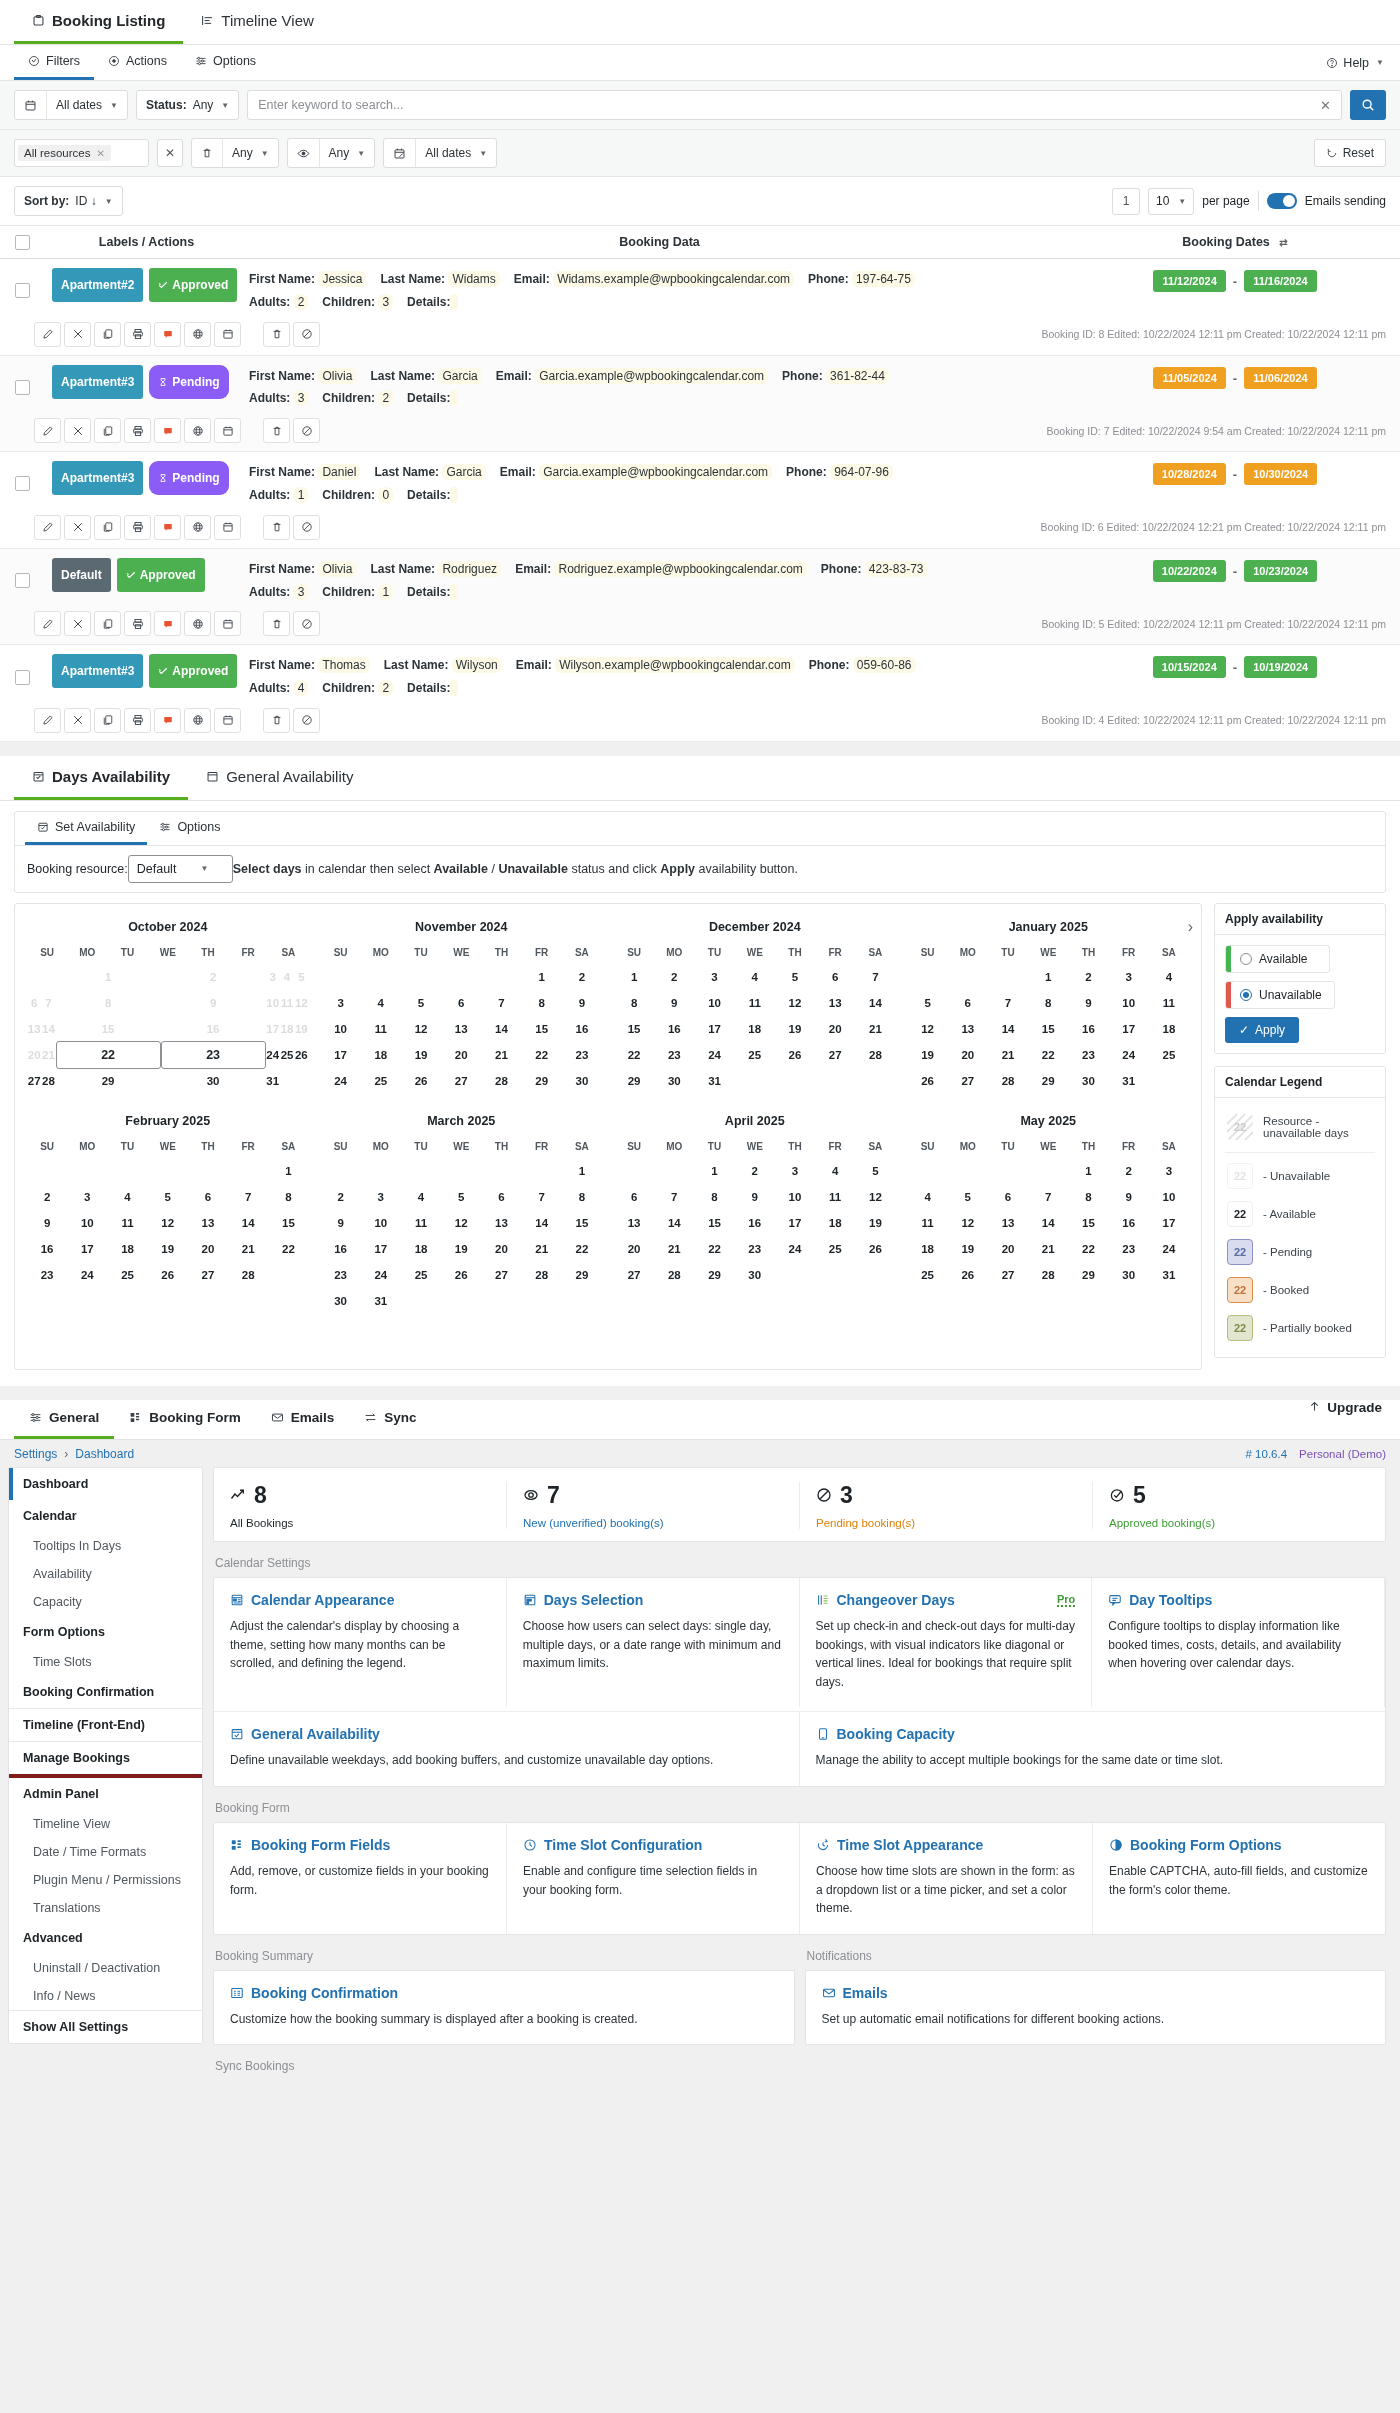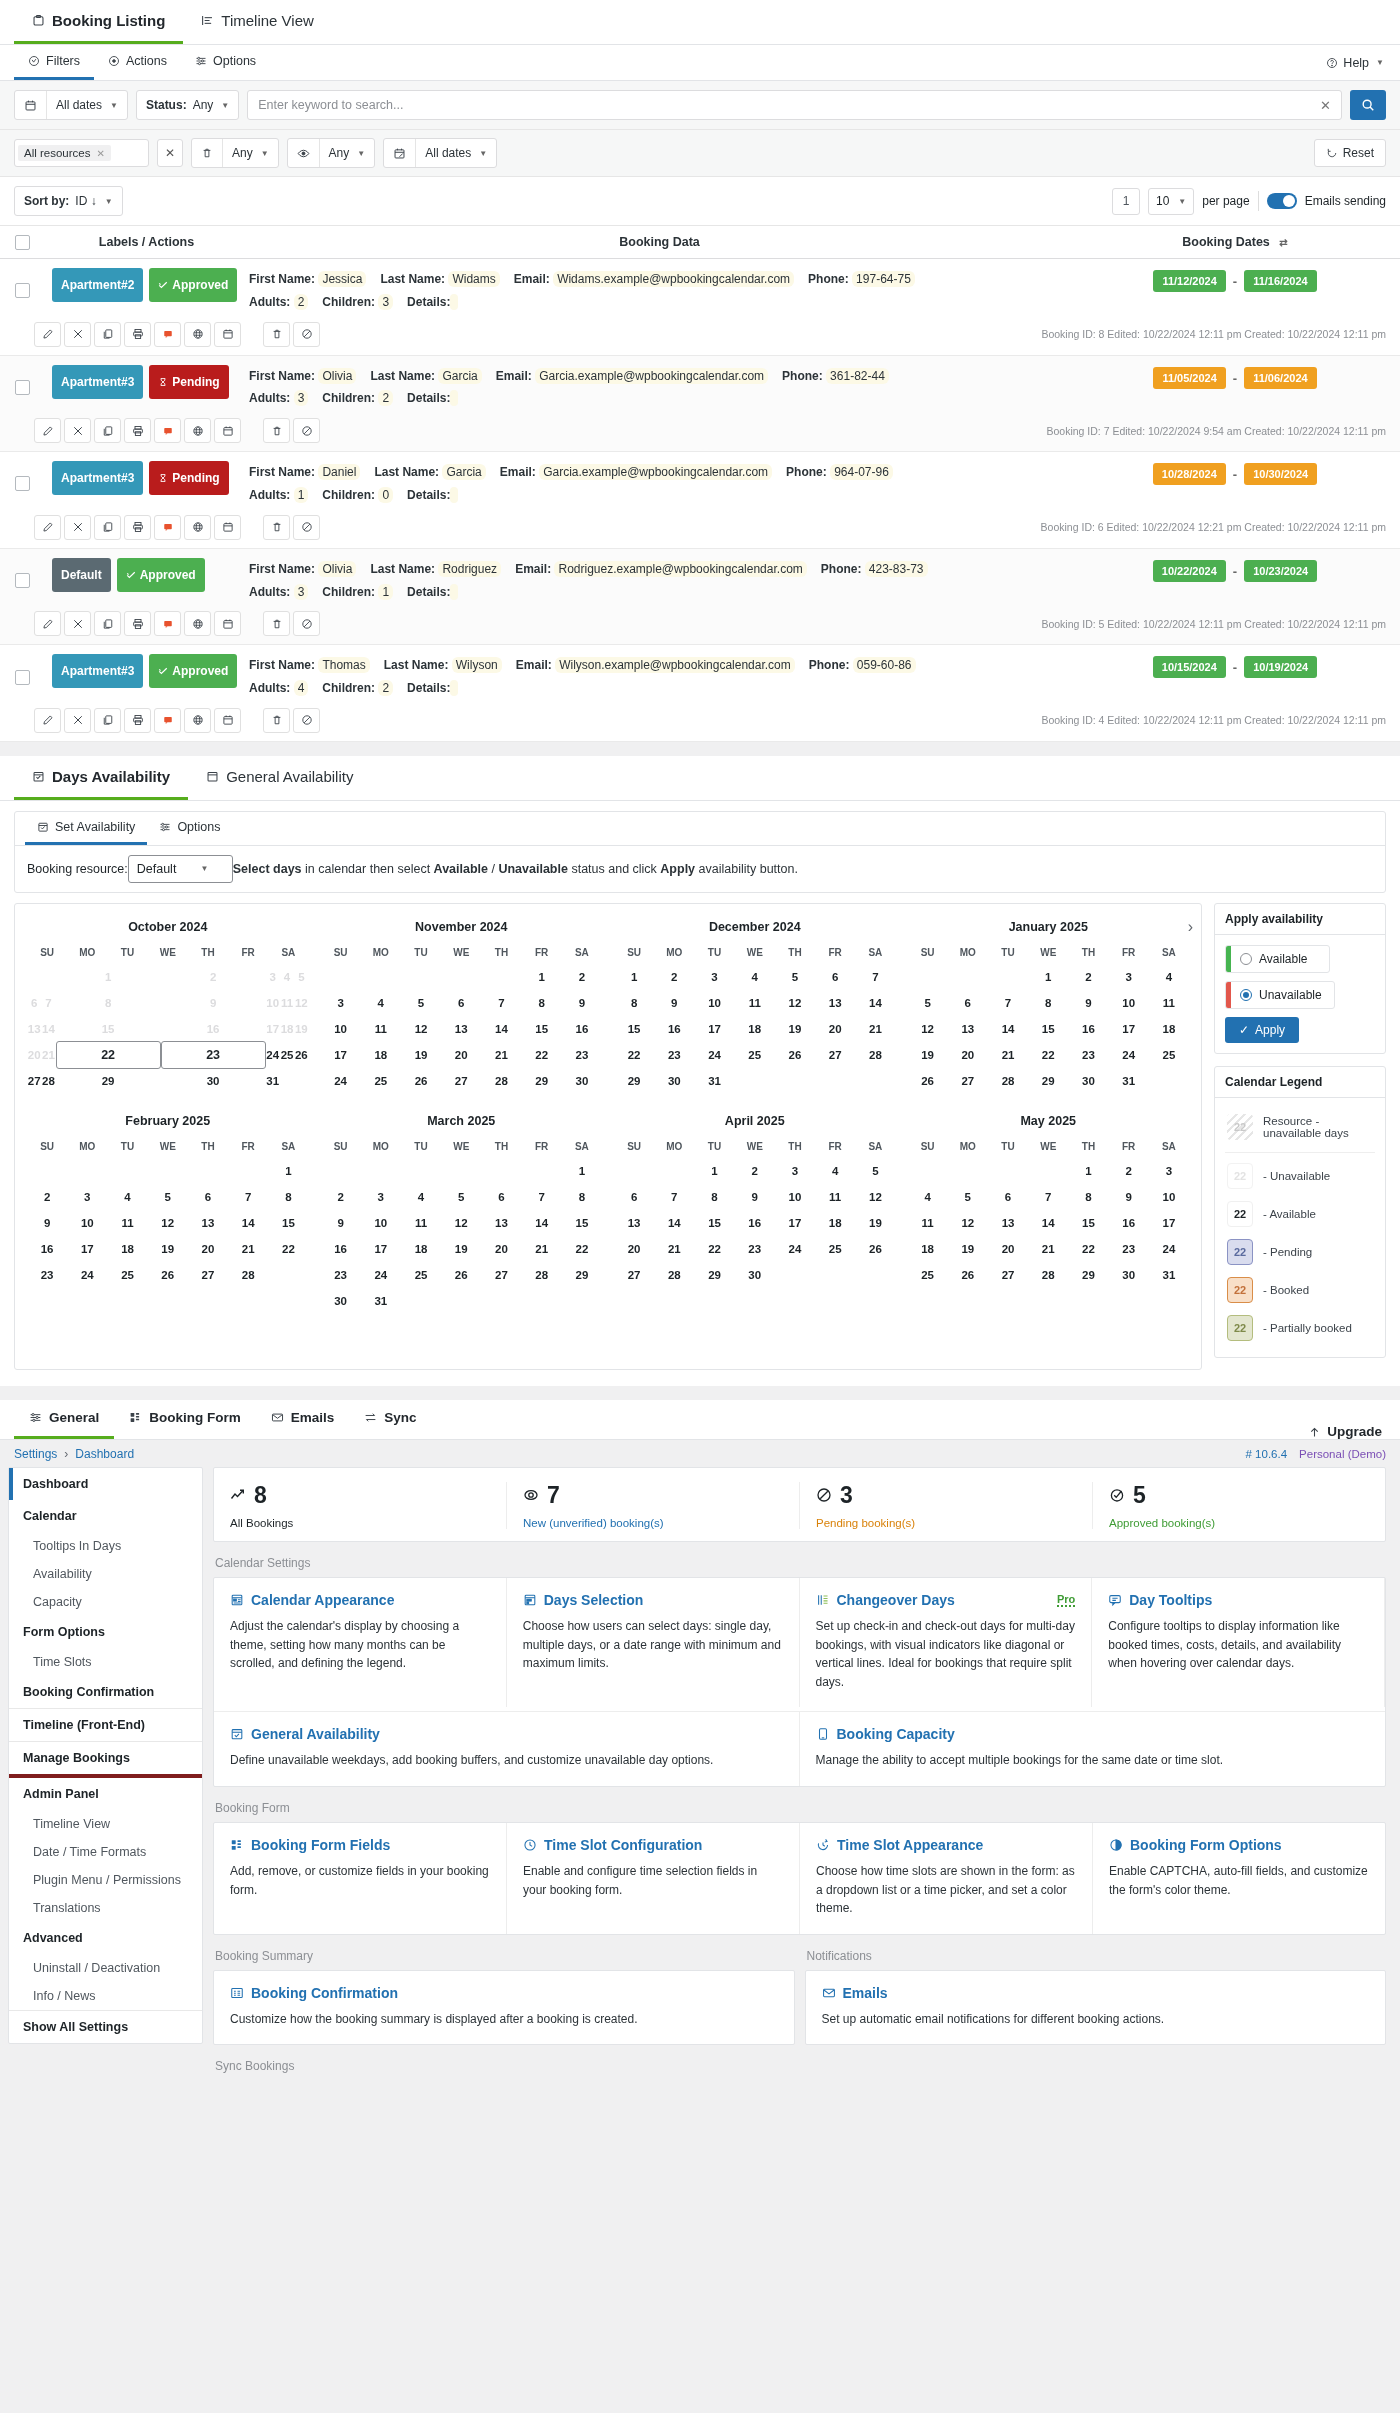--- a/index.html
+++ b/index.html
@@ -140,21 +140,21 @@
   .brow.alt { background:#fbfbfb; }
   .brow-main { display:flex; padding:9px 0 4px; }
   .labels { width:205px; display:flex; gap:6px; align-items:flex-start; padding-left:8px;}
   .badge {
     border-radius:3px; color:#fff; font-size:12px; font-weight:600;
     padding:10px 9px; display:inline-flex; align-items:center; gap:4px; white-space:nowrap;
   }
   .bg-res { background:#3498b8; }
   .bg-res-default { background:#5b6a72; }
   .bg-appr { background:#4caf50; }
-  .bg-pend { background:#b91c1c; }
+  .bg-pend { background:#8b5cf6;border-radius:9px; }
   .bdata { flex:1; font-size:12px; line-height:1.9; color:#2c3338; }
   .fl { margin-right:14px; white-space:nowrap; }
   .fl b { font-weight:600; }
   .val { background:#fcf9e6; padding:1px 4px; border-radius:6px; }
   .bdates { width:330px; display:flex; align-items:flex-start; justify-content:center; gap:7px; padding-top:2px;}
   .dchip {
     color:#fff; font-size:11px; font-weight:600; padding:5px 9px; border-radius:3px;
   }
   .d-green { background:#4caf50; }
   .d-orange { background:#f0a020; }
@@ -261,21 +261,21 @@
     background:#fff; display:flex; align-items:stretch; height:40px;
     border-bottom:1px solid #e2e4e7; padding-left:14px;
   }
   .set-tab {
     display:flex; align-items:center; gap:7px; padding:0 15px;
     font-size:13.5px; font-weight:600; color:#23282d; border-bottom:3px solid transparent;
     cursor:pointer;
   }
   .set-tab.active { border-bottom-color:#56ad1d; }
   .upgrade {
-    margin-left:auto; display:flex; align-items:flex-end; gap:6px; padding:0 18px;
+    margin-left:auto; display:flex; align-items:flex-start; gap:6px; padding:0 18px;
     font-size:13.5px; font-weight:600; color:#23282d; cursor:pointer;
   }
   .crumbs {
     display:flex; align-items:center; padding:7px 14px 6px; font-size:12px; gap:7px;
     background:#f0f0f1;
   }
   .crumbs a { color:#2271b1; text-decoration:none; cursor:pointer; }
   .crumbs .sepc { color:#646970; }
   .crumb-right { margin-left:auto; display:flex; gap:12px; font-size:11.5px; }
   .ver { color:#2271b1; }

